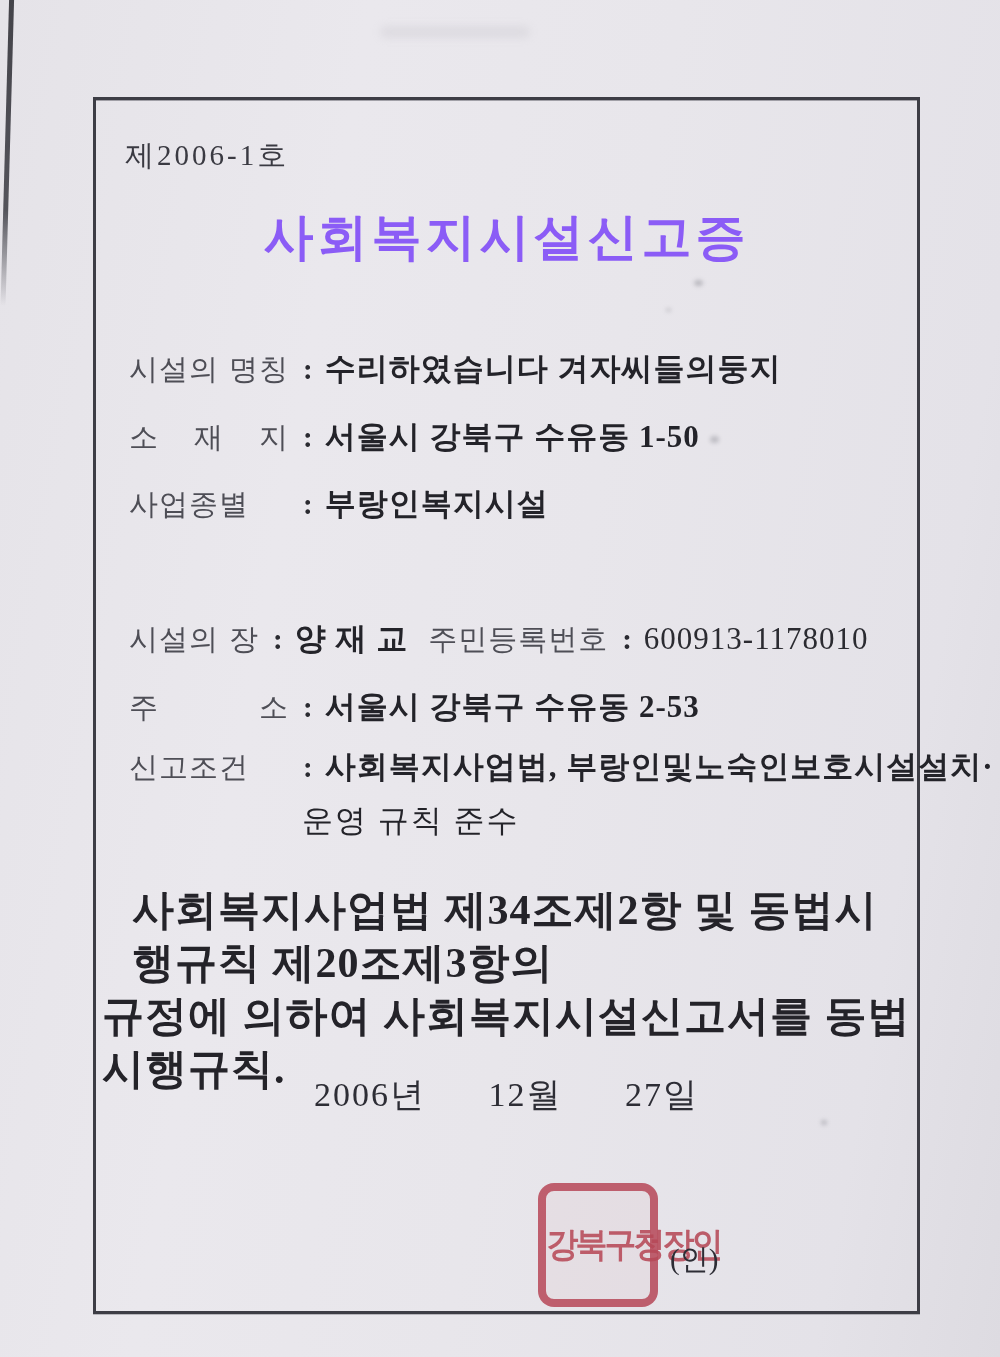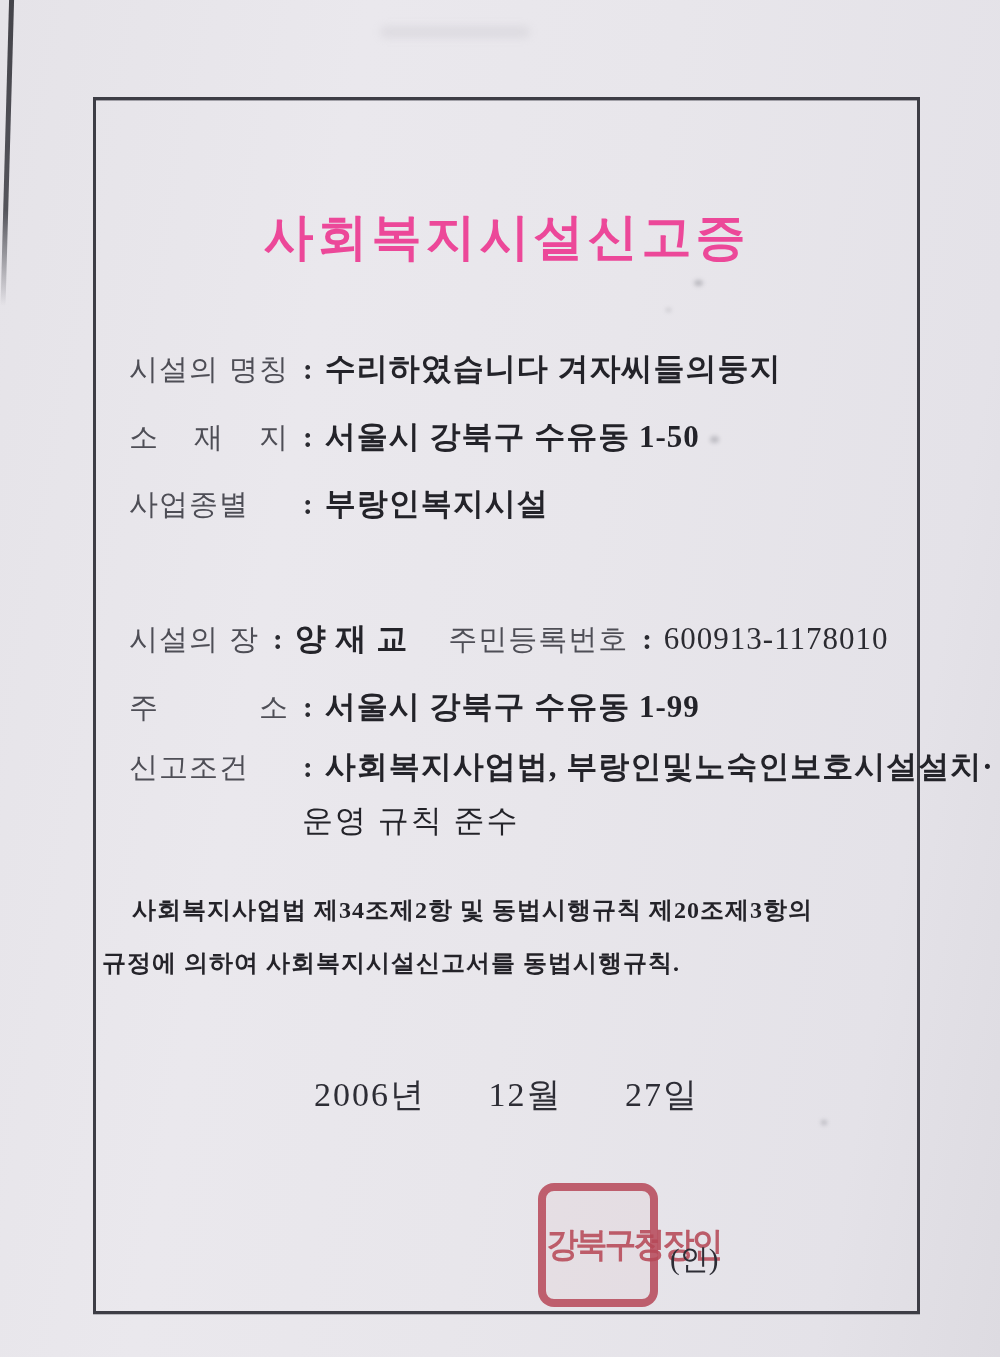--- a/index.html
+++ b/index.html
@@ -24,40 +24,40 @@
     border:3px solid #3d3d45;
     box-shadow:inset 0 1px 0 rgba(30,30,40,.35), 0 1px 0 rgba(30,30,40,.25);
   }
 
   .doc-number {
     position:absolute; left:29px; top:36px;
     font-size:29px; letter-spacing:3px; color:#3a3a42;
   }
   .title {
     position:absolute; left:0; right:0; top:104px; text-align:center;
-    font-size:50px; font-weight:bold; letter-spacing:4px; color:#ec4899;
+    font-size:50px; font-weight:bold; letter-spacing:4px; color:#8b5cf6;
   }
 
   .row { position:absolute; left:33px; white-space:nowrap; font-size:29px; }
   .label {
     display:inline-block; width:160px; vertical-align:bottom;
     text-align:justify; text-align-last:justify; -moz-text-align-last:justify;
     color:#4e4e56; letter-spacing:1px;
   }
   .label--narrow { width:130px; }
   .sep { font-weight:bold; color:#2a2a30; margin:0 12px 0 14px; }
   .value { font-weight:bold; font-size:31px; color:#232329; letter-spacing:1px; }
   .value--plain { font-weight:normal; color:#2b2b31; }
-  .group2 { margin-left:40px; }
+  .group2 { margin-left:20px; }
   .label2 { color:#4e4e56; letter-spacing:1px; }
   .row-cont { position:absolute; left:206px; font-size:31px; font-weight:normal; color:#232329; letter-spacing:2px; }
 
   .body-par {
     position:absolute; left:6px; top:784px; width:814px;
-    font-size:24px; font-weight:bold; line-height:53px; color:#242329;
+    font-size:42px; font-weight:bold; line-height:53px; color:#242329;
     letter-spacing:1px;
   }
   .body-par .line1 { padding-left:30px; }
 
   .date-row {
     position:absolute; left:0; right:0; top:972px; text-align:center;
     font-size:34px; color:#2d2d35; letter-spacing:2px;
   }
   .date-row .dpart { margin:0 26px;text-align:right; }
 
@@ -89,20 +89,21 @@
 
 <div class="scan-edge"></div>
 <div class="streak" style="left:380px; top:26px; width:150px; height:12px;"></div>
 <div class="smudge" style="left:694px; top:280px; width:9px; height:6px; opacity:.5;"></div>
 <div class="smudge" style="left:666px; top:308px; width:5px; height:4px; opacity:.4;"></div>
 <div class="smudge" style="left:710px; top:436px; width:9px; height:7px; opacity:.45;"></div>
 <div class="smudge" style="left:821px; top:1120px; width:6px; height:5px; opacity:.5;"></div>
 
 <div class="frame">
 
+  <div class="doc-number">제2006-1호</div>
 
   <div class="title">사회복지시설신고증</div>
 
   <div class="row" style="top:248px;">
     <span class="label">시설의 명칭</span><span class="sep">:</span><span class="value">수리하였습니다 겨자씨들의둥지</span>
   </div>
 
   <div class="row" style="top:316px;">
     <span class="label">소 재 지</span><span class="sep">:</span><span class="value">서울시 강북구 수유동 1-50</span>
   </div>
@@ -110,21 +111,21 @@
   <div class="row" style="top:383px;">
     <span class="label">사업종별</span><span class="sep">:</span><span class="value">부랑인복지시설</span>
   </div>
 
 
   <div class="row" style="top:518px;">
     <span class="label label--narrow">시설의 장</span><span class="sep">:</span><span class="value">양 재 교</span><span class="group2"><span class="label2">주민등록번호</span><span class="sep">:</span><span class="value value--plain">600913-1178010</span></span>
   </div>
 
   <div class="row" style="top:586px;">
-    <span class="label">주 소</span><span class="sep">:</span><span class="value">서울시 강북구 수유동 1-99</span>
+    <span class="label">주 소</span><span class="sep">:</span><span class="value">서울시 강북구 수유동 2-53</span>
   </div>
 
   <div class="row" style="top:646px;">
     <span class="label">신고조건</span><span class="sep">:</span><span class="value">사회복지사업법, 부랑인및노숙인보호시설설치·</span>
   </div>
   <div class="row-cont" style="top:700px;">운영 규칙 준수</div>
 
   <div class="body-par">
     <div class="line1">사회복지사업법 제34조제2항 및 동법시행규칙 제20조제3항의</div>
     <div class="line2">규정에 의하여 사회복지시설신고서를 동법시행규칙.</div>

